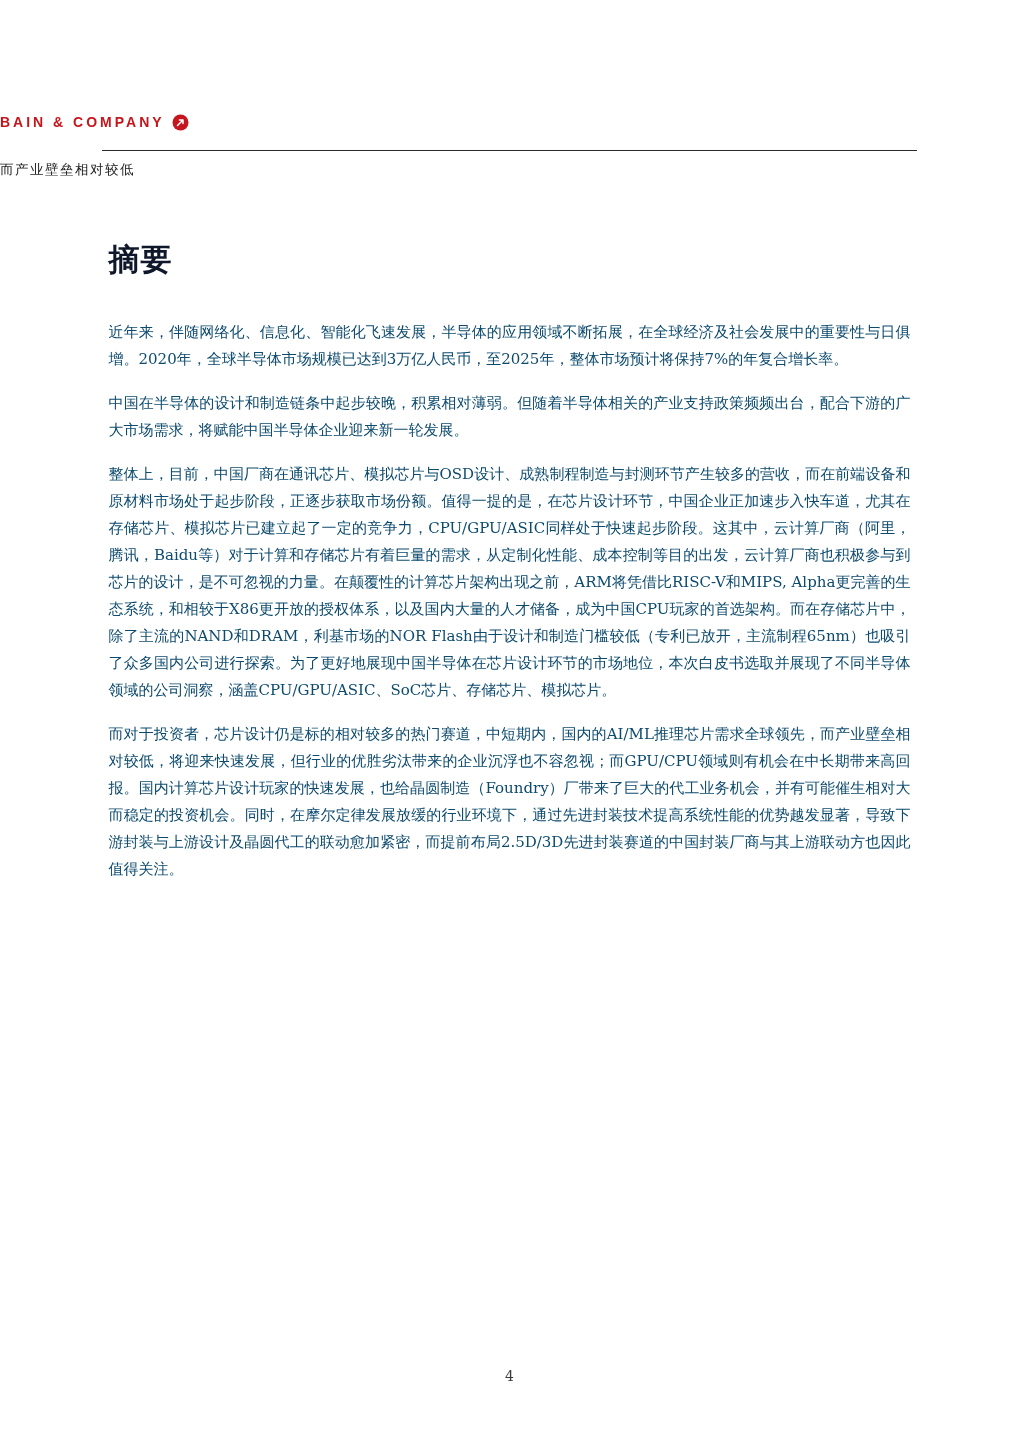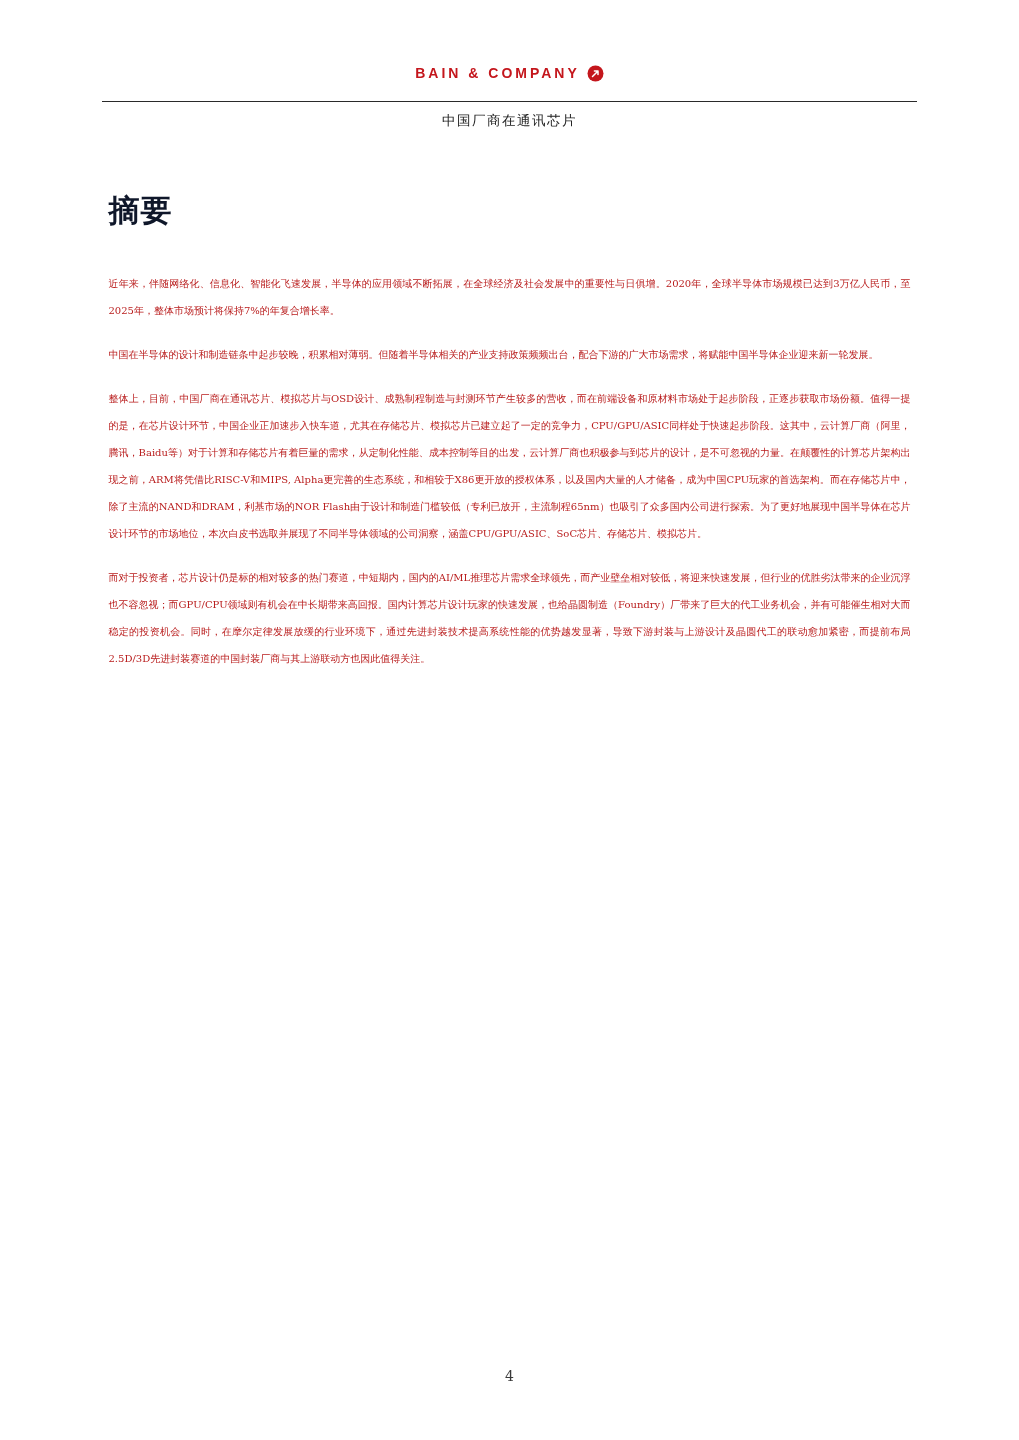--- a/index.html
+++ b/index.html
@@ -11,22 +11,22 @@
     color: #3a3a3a;
   }
   .page {
     position: relative;
     width: 1019px;
     height: 1440px;
     background: #ffffff;
     overflow: hidden;
   }
   .header {
-    padding-top: 63px;
-    text-align: center;
+    padding-top: 112px;
+    text-align: left;
   }
   .brand {
     display: inline-flex;
     align-items: center;
     gap: 7px;
     color: #c4161c;
     font-family: "Liberation Sans", sans-serif;
     font-weight: bold;
     font-size: 14px;
     letter-spacing: 3px;
@@ -51,24 +51,24 @@
   .section-title {
     margin-top: 60px;
     font-family: "Liberation Sans", "DejaVu Sans", sans-serif;
     font-weight: bold;
     font-size: 31px;
     color: #0f172a;
     letter-spacing: 1px;
   }
   .body-text p {
     margin-top: 17px;
-    font-size: 10px;
+    font-size: 15px;
     line-height: 27px;
     text-align: justify;
-    color: #b91c1c;
+    color: #0c4a6e;
   }
   .body-text p:first-child { margin-top: 38px; }
   .footer {
     position: absolute;
     bottom: 56px;
     left: 0;
     width: 100%;
     text-align: center;
   }
   .page-number {
@@ -85,21 +85,21 @@
     <div class="brand">
       <span>BAIN &amp; COMPANY</span>
       <span class="logo-icon">
         <svg width="17" height="17" viewBox="0 0 17 17" aria-hidden="true">
           <circle cx="8.5" cy="8.5" r="8" fill="#c4161c"></circle>
           <path d="M5.5 11.5 L11 6 M11 6 h-3.6 M11 6 v3.6" stroke="#ffffff" stroke-width="1.5" fill="none" stroke-linecap="round"></path>
         </svg>
       </span>
     </div>
     <hr class="header-divider">
-    <div class="doc-title">中国厂商在通讯芯片</div>
+    <div class="doc-title">而产业壁垒相对较低</div>
   </div>
 
   <div class="main">
     <h1 class="section-title">摘要</h1>
 
     <div class="body-text">
       <p>近年来，伴随网络化、信息化、智能化飞速发展，半导体的应用领域不断拓展，在全球经济及社会发展中的重要性与日俱增。2020年，全球半导体市场规模已达到3万亿人民币，至2025年，整体市场预计将保持7%的年复合增长率。</p>
       <p>中国在半导体的设计和制造链条中起步较晚，积累相对薄弱。但随着半导体相关的产业支持政策频频出台，配合下游的广大市场需求，将赋能中国半导体企业迎来新一轮发展。</p>
       <p>整体上，目前，中国厂商在通讯芯片、模拟芯片与OSD设计、成熟制程制造与封测环节产生较多的营收，而在前端设备和原材料市场处于起步阶段，正逐步获取市场份额。值得一提的是，在芯片设计环节，中国企业正加速步入快车道，尤其在存储芯片、模拟芯片已建立起了一定的竞争力，CPU/GPU/ASIC同样处于快速起步阶段。这其中，云计算厂商（阿里，腾讯，Baidu等）对于计算和存储芯片有着巨量的需求，从定制化性能、成本控制等目的出发，云计算厂商也积极参与到芯片的设计，是不可忽视的力量。在颠覆性的计算芯片架构出现之前，ARM将凭借比RISC-V和MIPS, Alpha更完善的生态系统，和相较于X86更开放的授权体系，以及国内大量的人才储备，成为中国CPU玩家的首选架构。而在存储芯片中，除了主流的NAND和DRAM，利基市场的NOR Flash由于设计和制造门槛较低（专利已放开，主流制程65nm）也吸引了众多国内公司进行探索。为了更好地展现中国半导体在芯片设计环节的市场地位，本次白皮书选取并展现了不同半导体领域的公司洞察，涵盖CPU/GPU/ASIC、SoC芯片、存储芯片、模拟芯片。</p>
       <p>而对于投资者，芯片设计仍是标的相对较多的热门赛道，中短期内，国内的AI/ML推理芯片需求全球领先，而产业壁垒相对较低，将迎来快速发展，但行业的优胜劣汰带来的企业沉浮也不容忽视；而GPU/CPU领域则有机会在中长期带来高回报。国内计算芯片设计玩家的快速发展，也给晶圆制造（Foundry）厂带来了巨大的代工业务机会，并有可能催生相对大而稳定的投资机会。同时，在摩尔定律发展放缓的行业环境下，通过先进封装技术提高系统性能的优势越发显著，导致下游封装与上游设计及晶圆代工的联动愈加紧密，而提前布局2.5D/3D先进封装赛道的中国封装厂商与其上游联动方也因此值得关注。</p>

